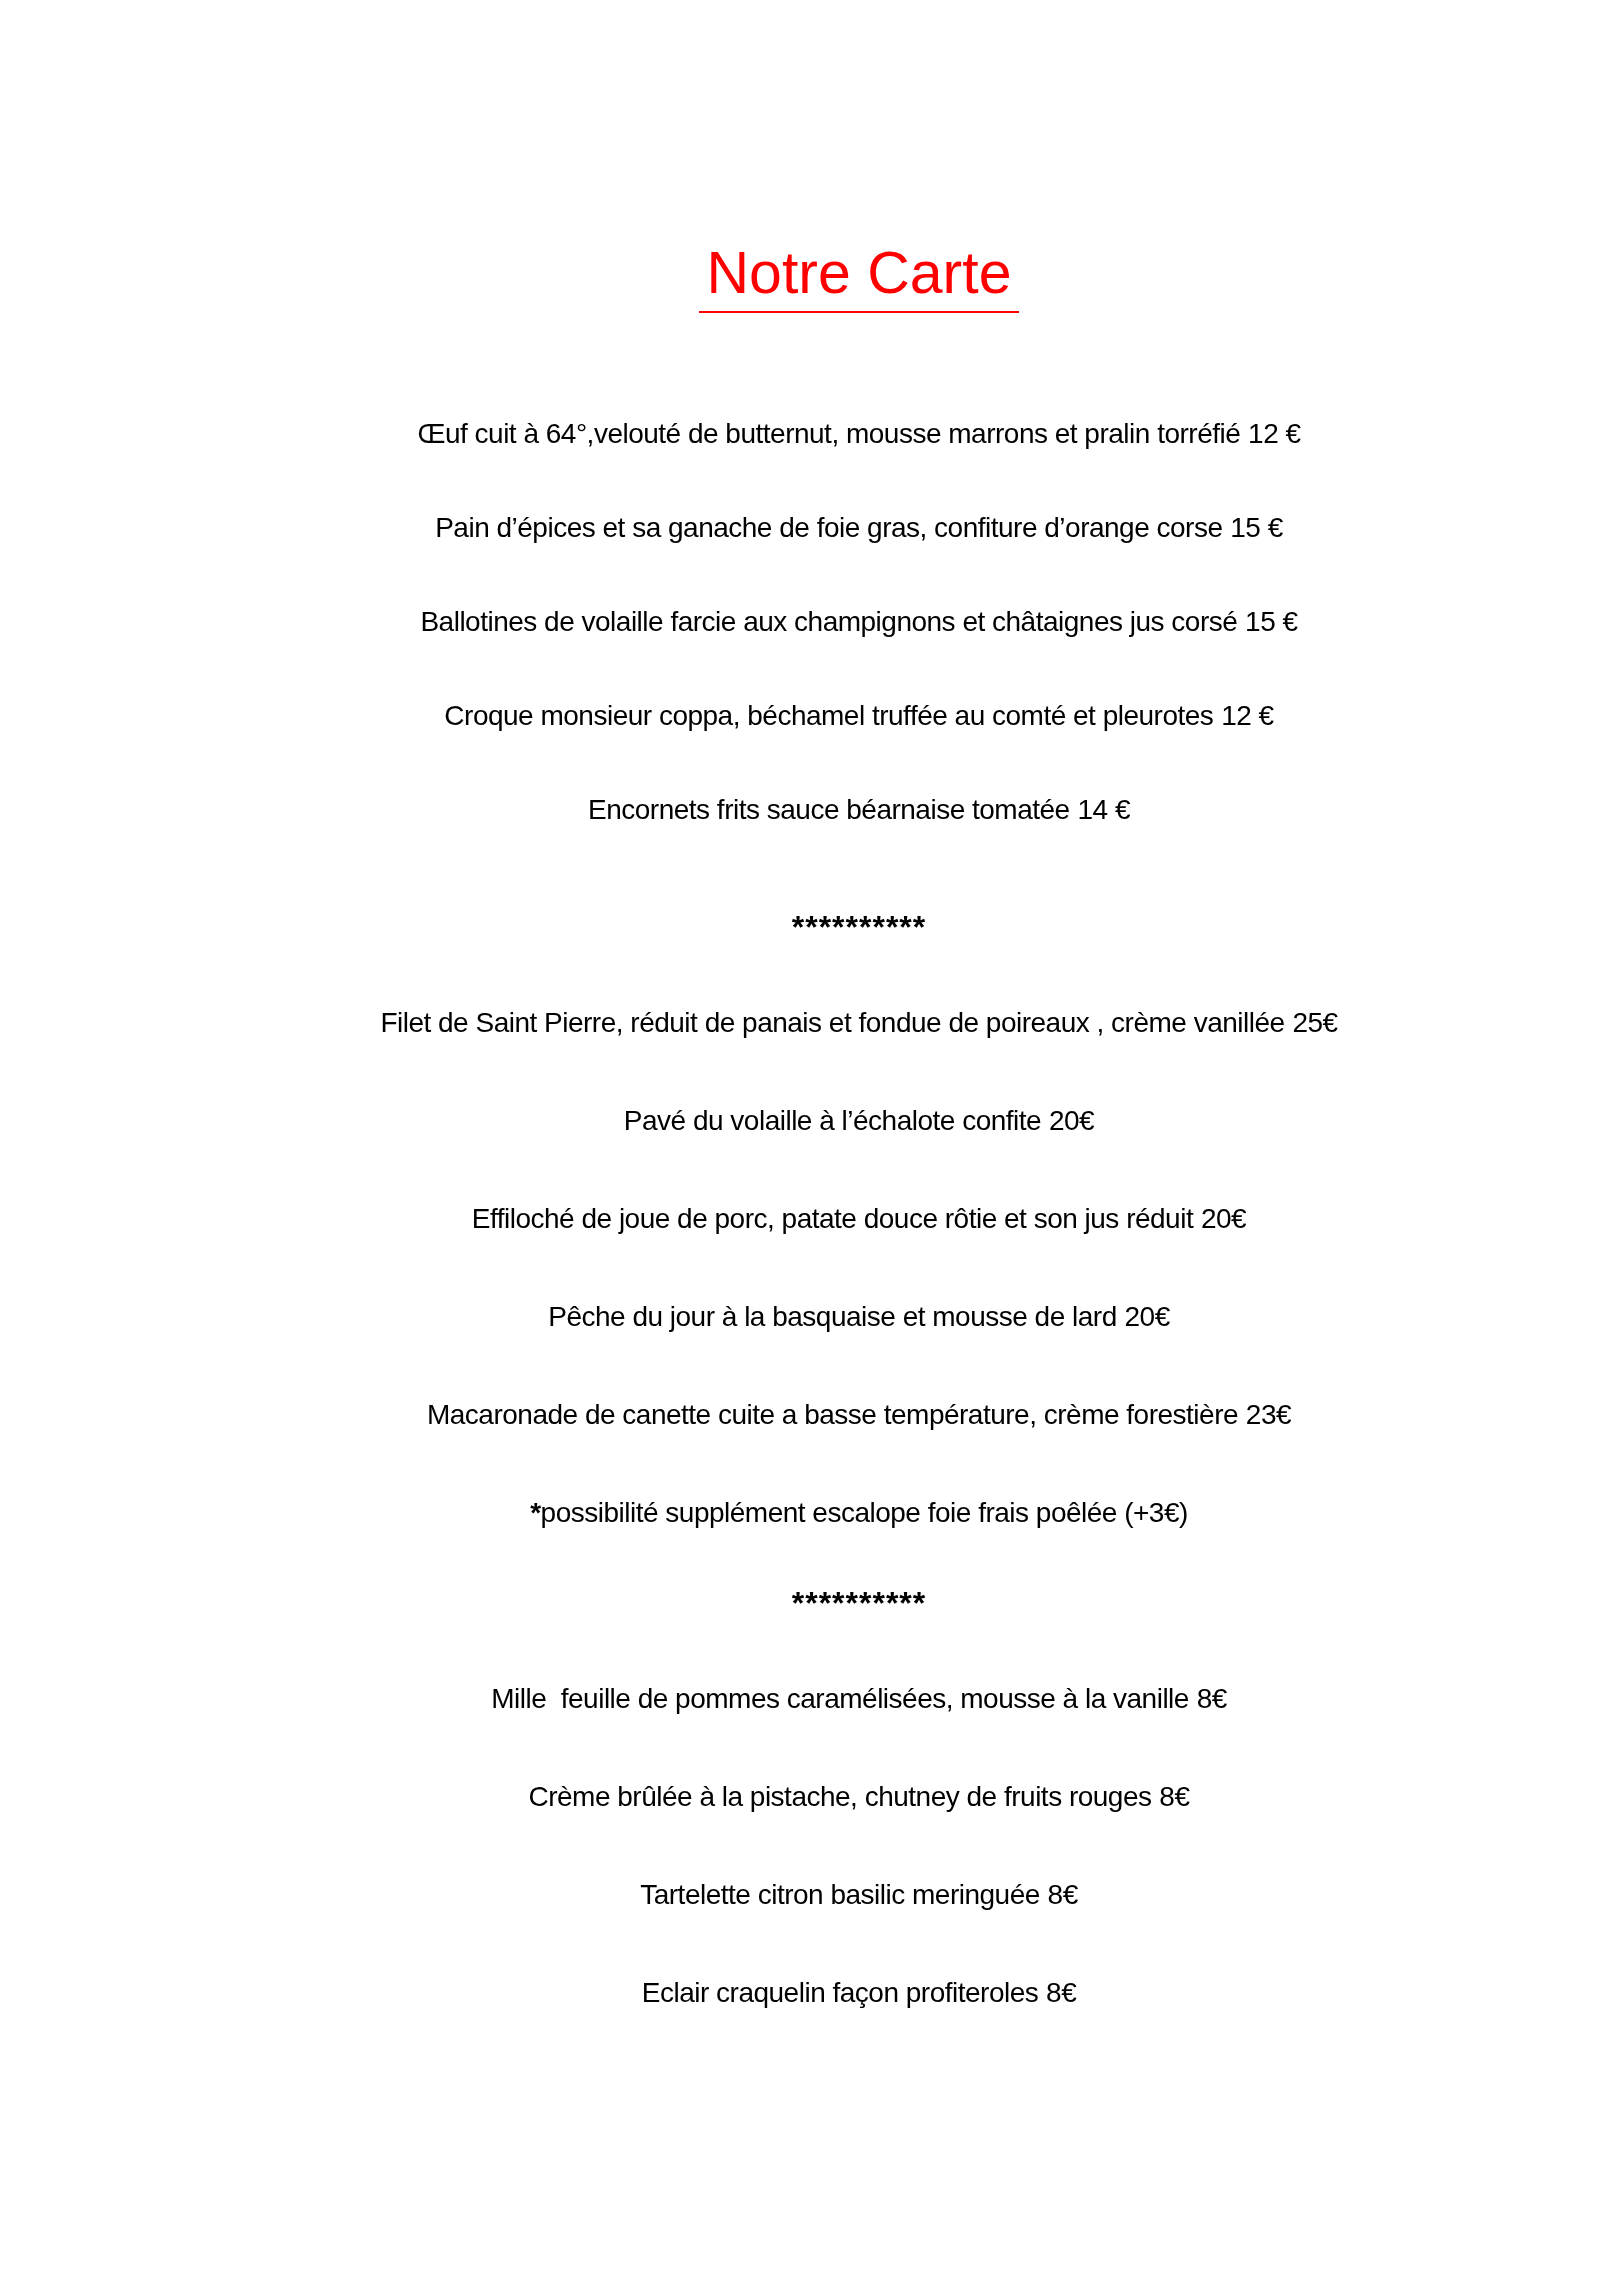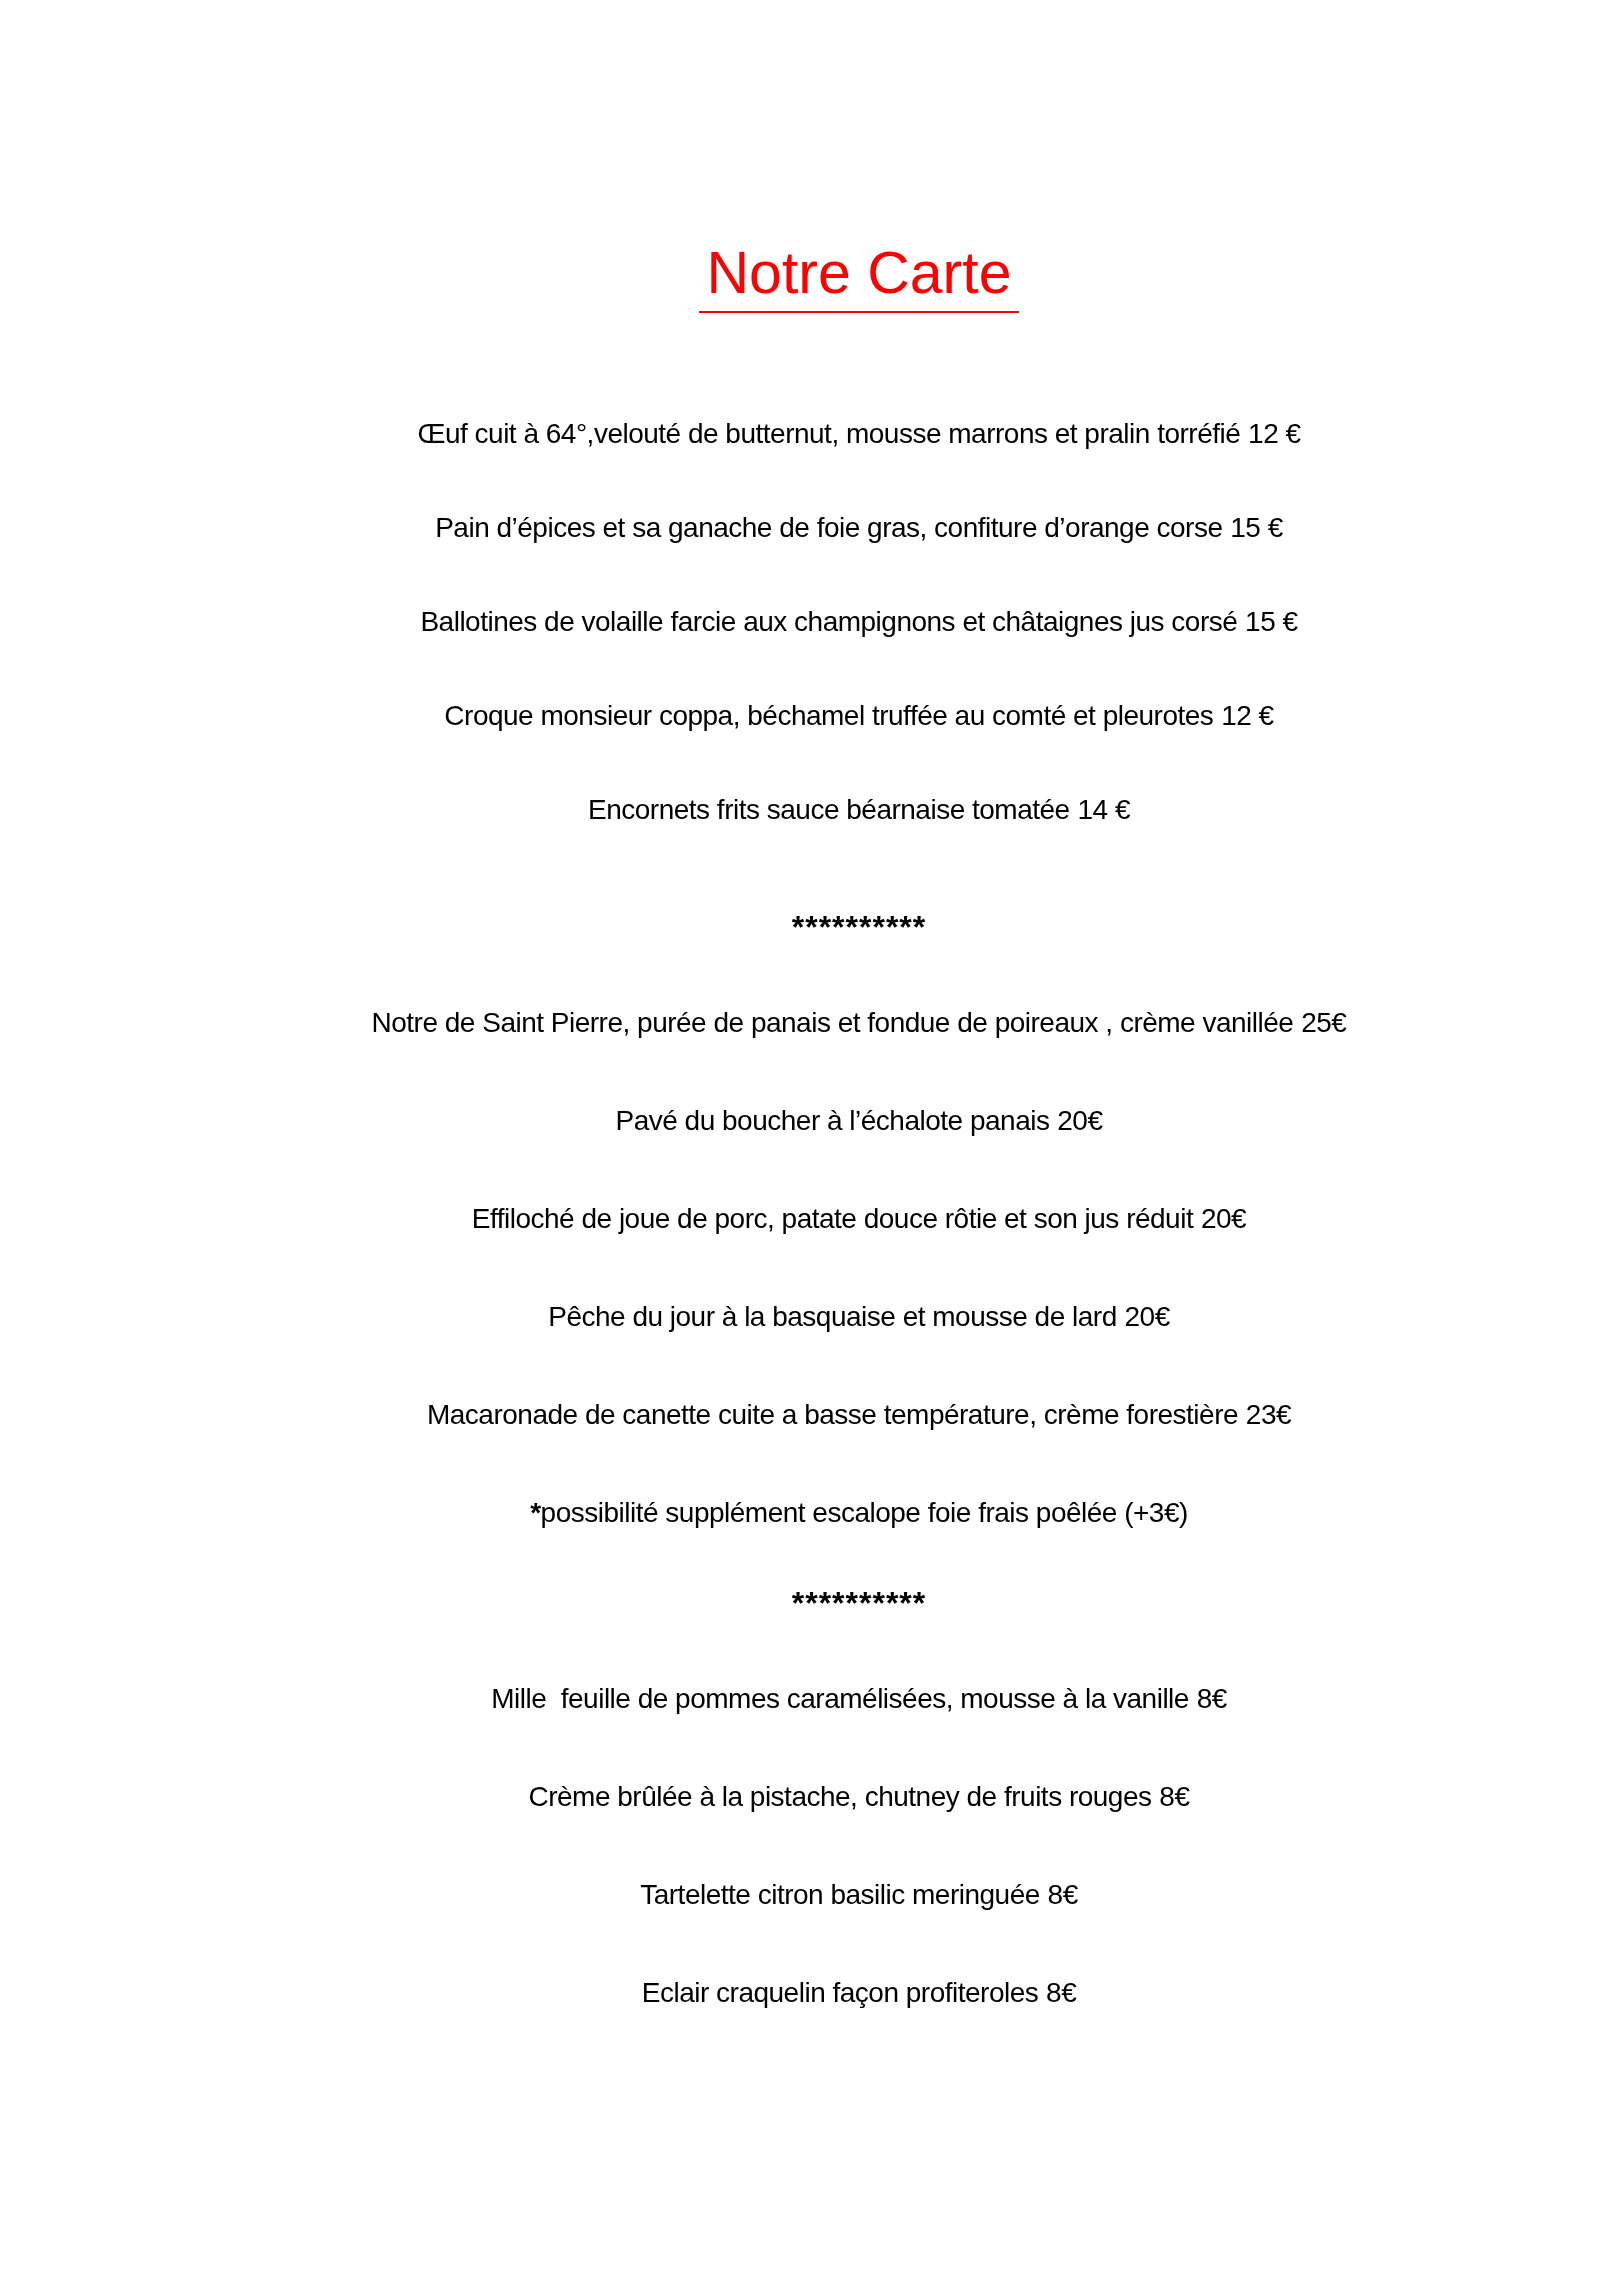--- a/index.html
+++ b/index.html
@@ -67,22 +67,22 @@
       <div class="menu-line"><span class="line-text">Œuf cuit à 64°,velouté de butternut, mousse marrons et pralin torréfié</span><span class="line-price">12 €</span></div>
       <div class="menu-line"><span class="line-text">Pain d’épices et sa ganache de foie gras, confiture d’orange corse</span><span class="line-price">15 €</span></div>
       <div class="menu-line"><span class="line-text">Ballotines de volaille farcie aux champignons et châtaignes jus corsé</span><span class="line-price">15 €</span></div>
       <div class="menu-line"><span class="line-text">Croque monsieur coppa, béchamel truffée au comté et pleurotes</span><span class="line-price">12 €</span></div>
       <div class="menu-line"><span class="line-text">Encornets frits sauce béarnaise tomatée</span><span class="line-price">14 €</span></div>
     </div>
 
     <div class="separator separator-1">**********</div>
 
     <div class="section-mains">
-      <div class="menu-line"><span class="line-text">Notre de Saint Pierre, purée de panais et fondue de poireaux , crème vanillée</span><span class="line-price">25€</span></div>
-      <div class="menu-line"><span class="line-text">Pavé du boucher à l’échalote panais</span><span class="line-price">20€</span></div>
+      <div class="menu-line"><span class="line-text">Filet de Saint Pierre, réduit de panais et fondue de poireaux , crème vanillée</span><span class="line-price">25€</span></div>
+      <div class="menu-line"><span class="line-text">Pavé du volaille à l’échalote confite</span><span class="line-price">20€</span></div>
       <div class="menu-line"><span class="line-text">Effiloché de joue de porc, patate douce rôtie et son jus réduit</span><span class="line-price">20€</span></div>
       <div class="menu-line"><span class="line-text">Pêche du jour à la basquaise et mousse de lard</span><span class="line-price">20€</span></div>
       <div class="menu-line"><span class="line-text">Macaronade de canette cuite a basse température, crème forestière</span><span class="line-price">23€</span></div>
       <div class="menu-line"><span class="note-prefix">*</span><span class="line-text">possibilité supplément escalope foie frais poêlée (+3€)</span></div>
     </div>
 
     <div class="separator separator-2">**********</div>
 
     <div class="section-desserts">
       <div class="menu-line"><span class="line-text">Mille  feuille de pommes caramélisées, mousse à la vanille</span><span class="line-price">8€</span></div>

